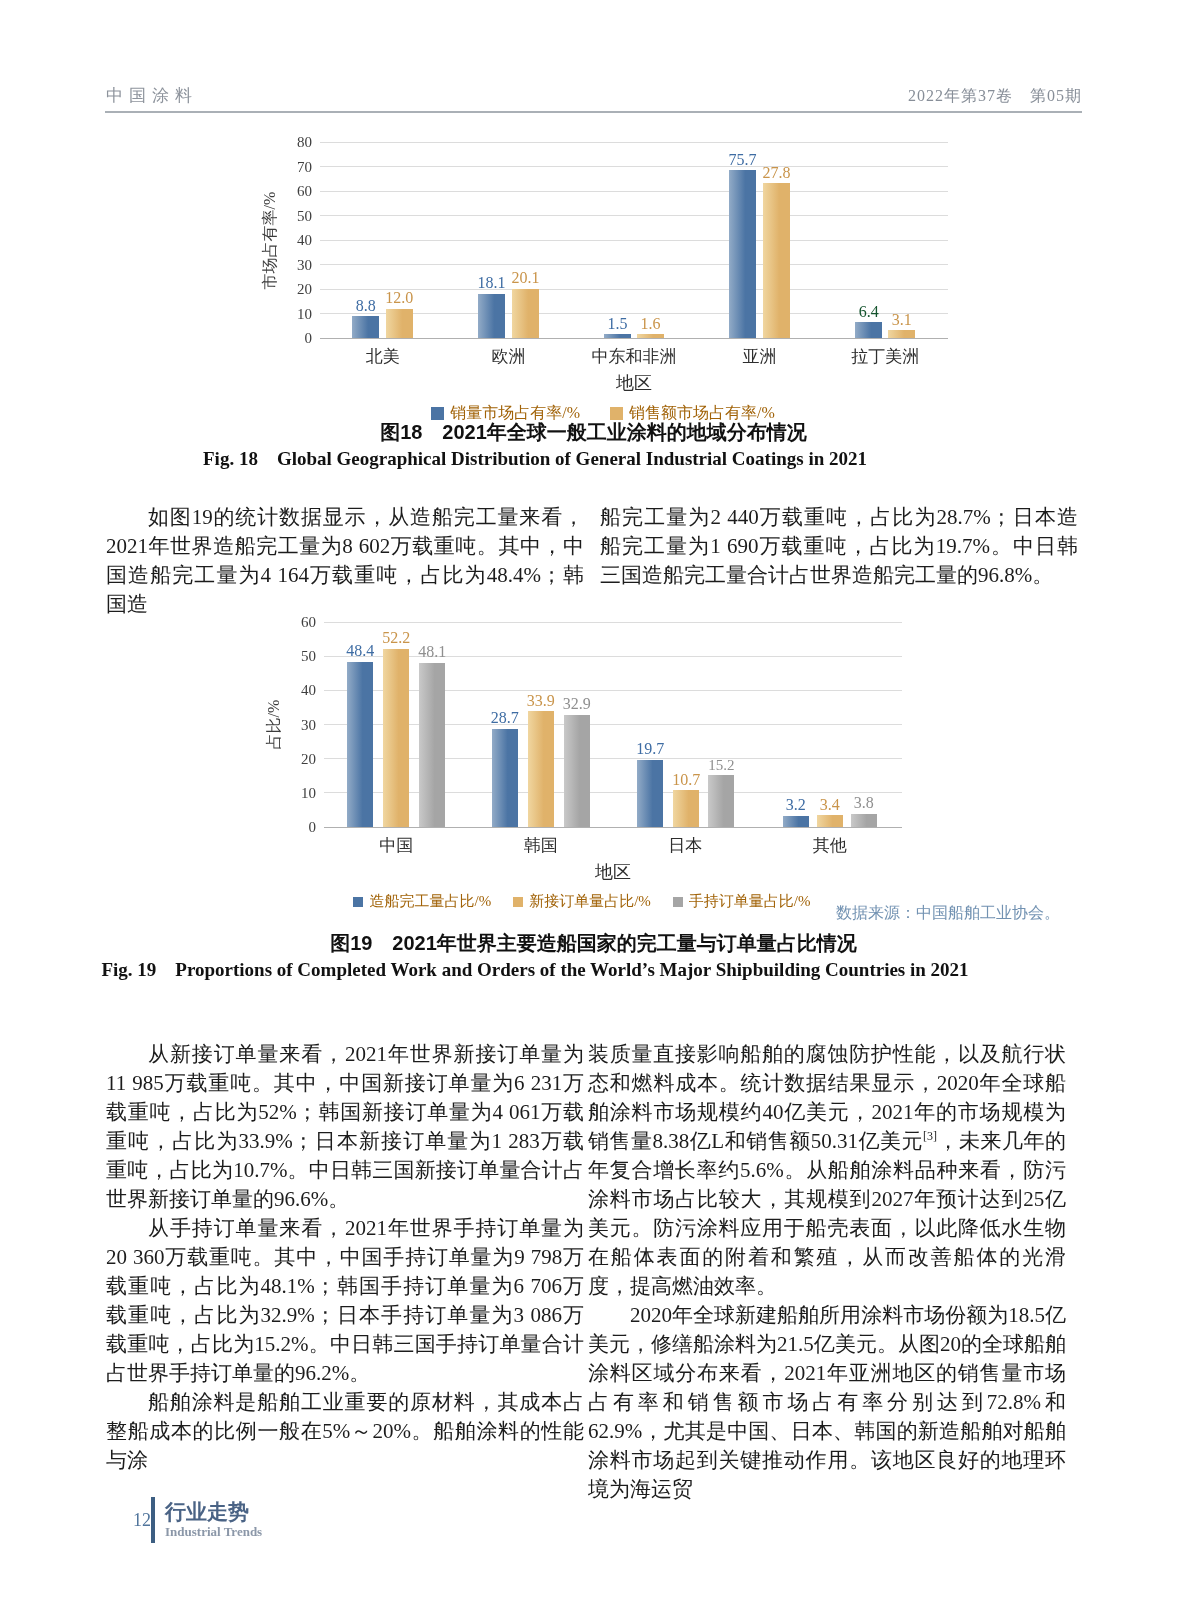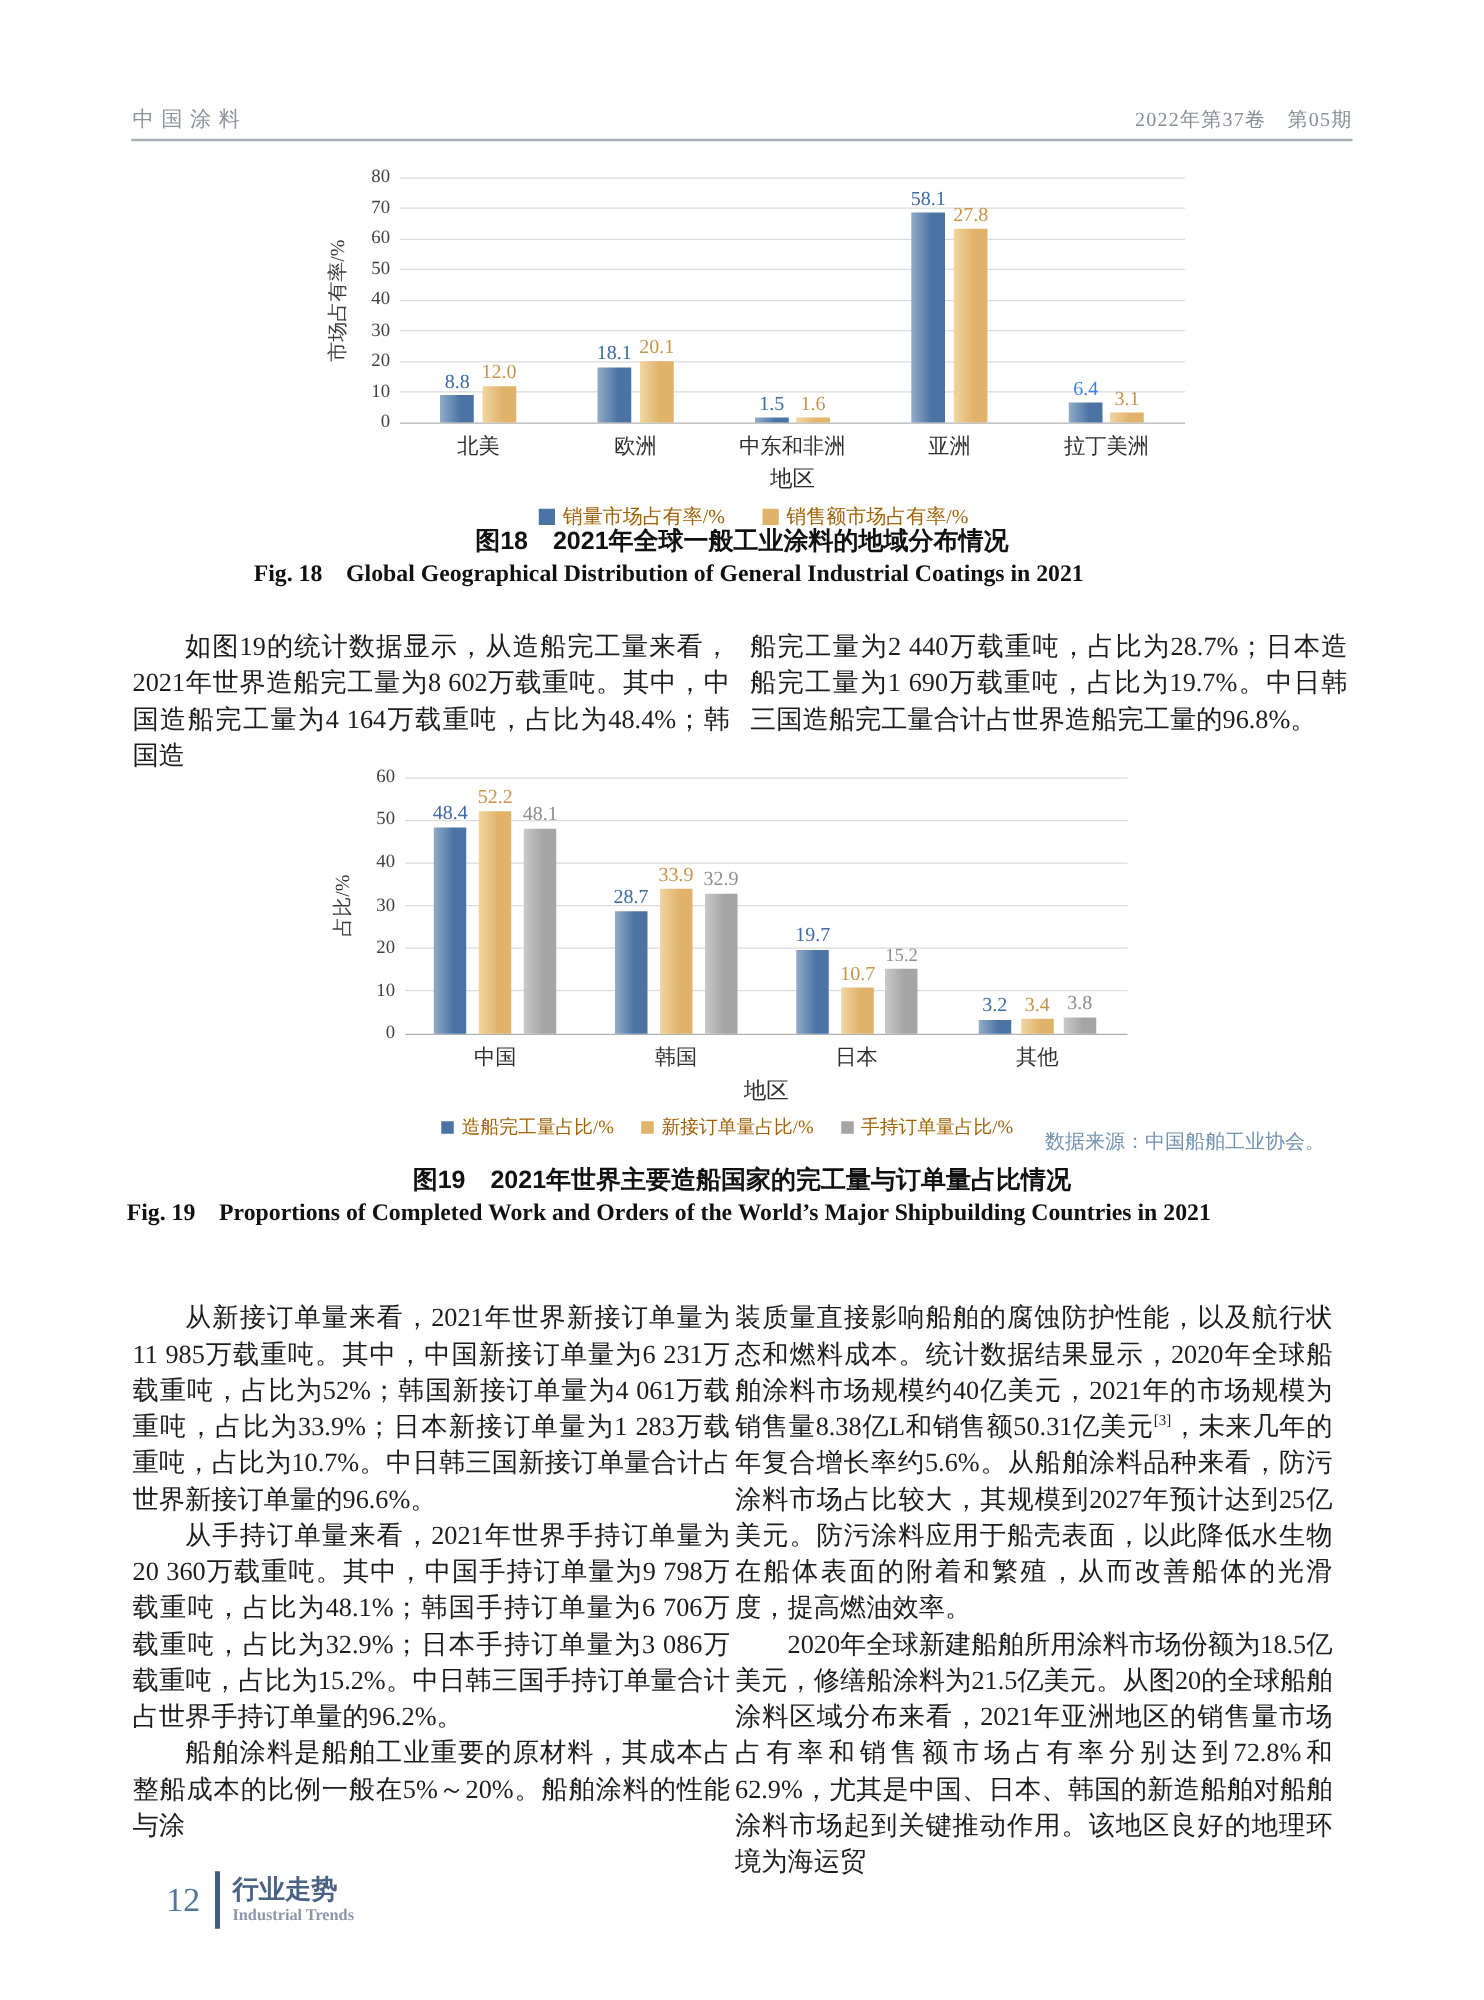--- a/index.html
+++ b/index.html
@@ -40,21 +40,21 @@
   .fig-source{position:absolute;left:105px;width:955px;text-align:right;font-size:16px;color:#7292b2;}
 
   
   .col{position:absolute;width:478px;font-size:21px;line-height:29px;text-align:justify;color:#1c1c1c;}
   .col p{margin:0;}
   .col p.indent{text-indent:2em;}
   .col sup{font-size:12px;vertical-align:super;line-height:0;}
 
   
   .footer{position:absolute;left:133px;top:1497px;display:flex;align-items:center;}
-  .pg-num{font-size:27px;color:#51759c;margin-right:12px;}
+  .pg-num{font-size:18px;color:#51759c;margin-right:0;}
   .foot-bar{width:4px;height:46px;background:#3d5e82;margin-right:10px;}
   .foot-cn{font-family:"Liberation Sans","DejaVu Sans",sans-serif;font-weight:700;font-size:21px;color:#4a6385;line-height:1.15;}
   .foot-en{font-size:13px;color:#8b97a8;font-weight:700;}
 </style>
 </head>
 <body>
 
 <div id="page">
 
   <div class="hdr-left">中国涂料</div>
@@ -113,31 +113,31 @@
                 <div class="bar-value" style="color: rgb(62, 108, 163); font-size: 16px;">1.5</div>
                 <div class="bar" style="width: 27px; height: 3.675px; background: linear-gradient(90deg, rgb(146, 171, 199) 0%, rgb(75, 116, 164) 60%);"></div>
               </div>
               <div class="barwrap">
                 <div class="bar-value" style="color: rgb(201, 148, 74); font-size: 16px;">1.6</div>
                 <div class="bar" style="width: 27px; height: 3.92px; background: linear-gradient(90deg, rgb(240, 214, 160) 0%, rgb(224, 178, 106) 60%);"></div>
               </div>
             </div>
             <div class="group" style="gap: 6px;">
               <div class="barwrap">
-                <div class="bar-value" style="color: rgb(62, 108, 163); font-size: 16px;">58.1</div>
+                <div class="bar-value" style="color: rgb(62, 108, 163); font-size: 16px;">75.7</div>
                 <div class="bar" style="width: 27px; height: 167.58px; background: linear-gradient(90deg, rgb(146, 171, 199) 0%, rgb(75, 116, 164) 60%);"></div>
               </div>
               <div class="barwrap">
                 <div class="bar-value" style="color: rgb(201, 148, 74); font-size: 16px;">27.8</div>
                 <div class="bar" style="width: 27px; height: 154.595px; background: linear-gradient(90deg, rgb(240, 214, 160) 0%, rgb(224, 178, 106) 60%);"></div>
               </div>
             </div>
             <div class="group" style="gap: 6px;">
               <div class="barwrap">
-                <div class="bar-value" style="color: #3b82f6; font-size: 16px;">6.4</div>
+                <div class="bar-value" style="color: #14532d; font-size: 16px;">6.4</div>
                 <div class="bar" style="width: 27px; height: 15.68px; background: linear-gradient(90deg, rgb(146, 171, 199) 0%, rgb(75, 116, 164) 60%);"></div>
               </div>
               <div class="barwrap">
                 <div class="bar-value" style="color: rgb(201, 148, 74); font-size: 16px;">3.1</div>
                 <div class="bar" style="width: 27px; height: 7.595px; background: linear-gradient(90deg, rgb(240, 214, 160) 0%, rgb(224, 178, 106) 60%);"></div>
               </div>
             </div>
           </div>
         </div>
       </div>

